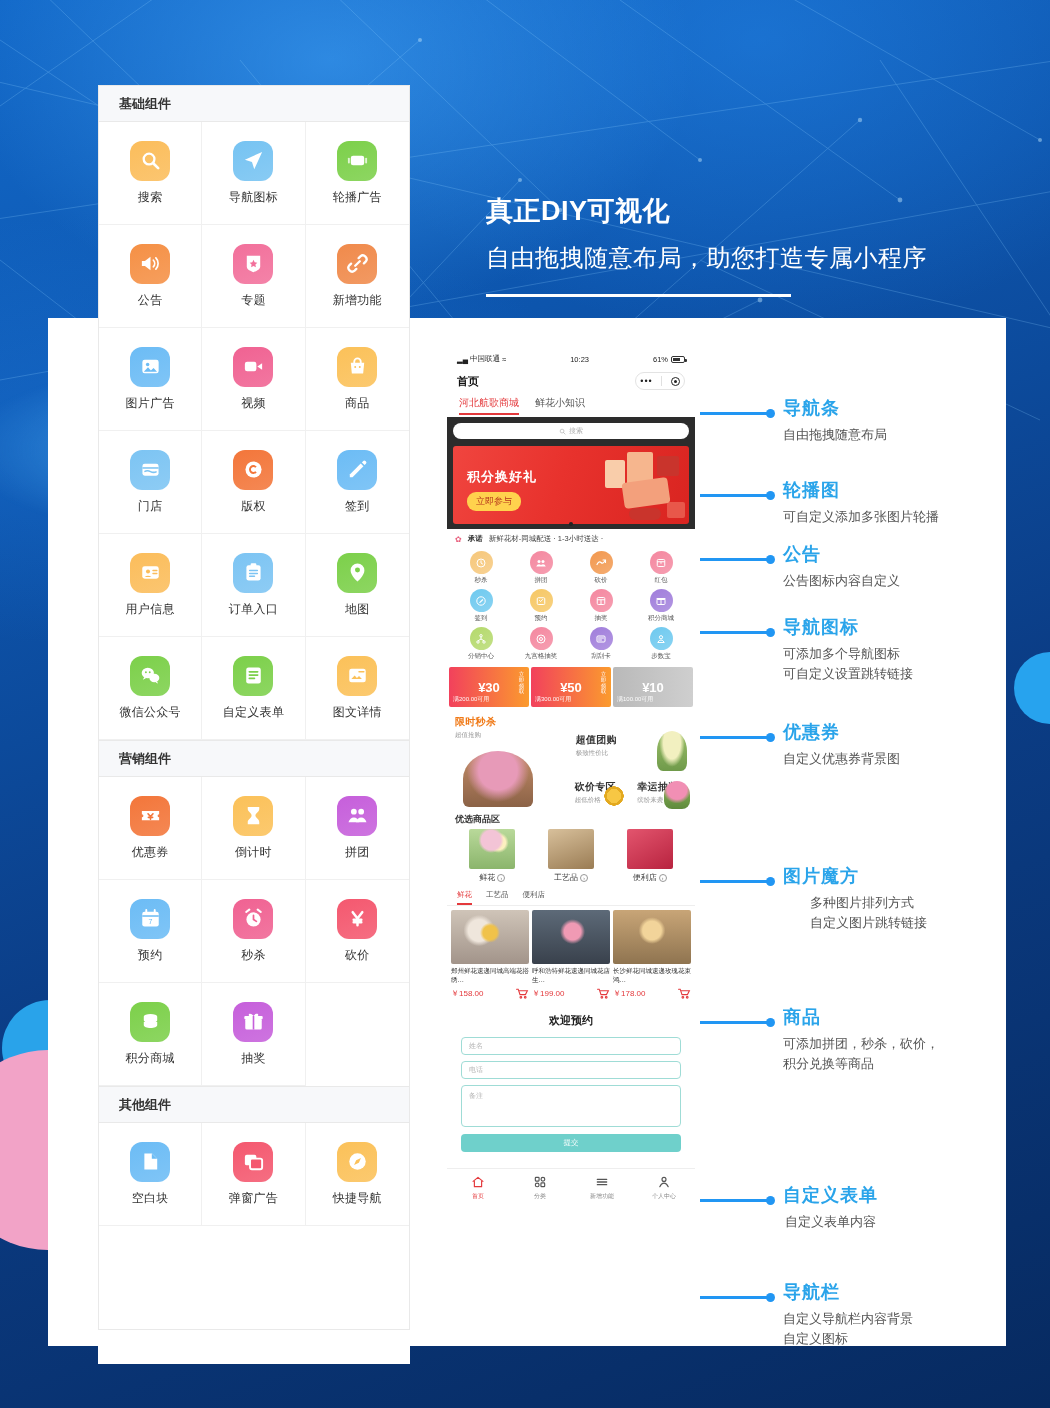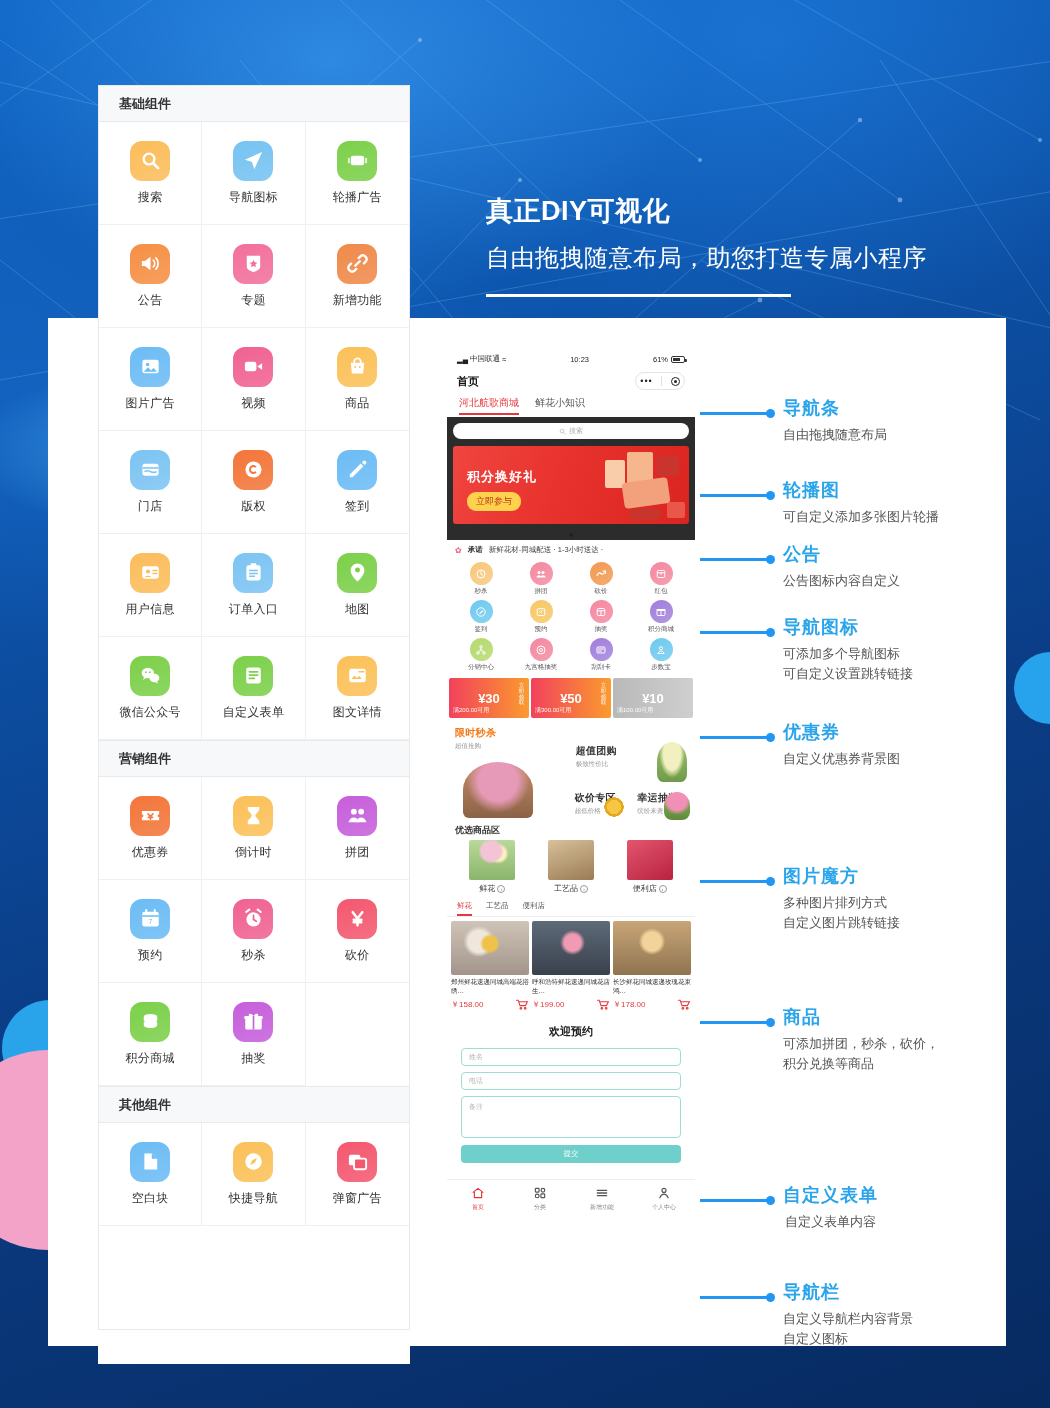--- a/index.html
+++ b/index.html
@@ -92,21 +92,21 @@
   .capsule { width: 50px; height: 18px; border: 1px solid #e3e3e3; border-radius: 9px;
              display:flex; align-items:center; justify-content:space-around; }
   .capsule .dots { letter-spacing:1px; font-size:9px; color:#222; line-height:1; }
   .capsule .sep { width:1px;height:10px;background:#e0e0e0; }
   .capsule .tgt { width:9px;height:9px;border:1.5px solid #222;border-radius:50%; position:relative;}
   .capsule .tgt::after{content:'';position:absolute;left:2px;top:2px;width:3px;height:3px;background:#222;border-radius:50%;}
   .ph-tabs { display: flex; gap: 16px; padding: 2px 12px 0; font-size: 10px; color: #555; }
   .ph-tabs .tab.active { color: #e4393c; border-bottom: 2px solid #e4393c; padding-bottom: 3px; }
   .ph-tabs .tab { padding-bottom: 3px; }
 
-  .ph-banner-wrap { position: relative; margin-top: 2px; background: #2c2c2c; padding: 6px 6px 16px; }
+  .ph-banner-wrap { position: relative; margin-top: 2px; background: #2c2c2c; padding: 6px 6px 5px; }
   .ph-search { height: 16px; background: #fff; border-radius: 8px; display:flex; align-items:center;
                justify-content:center; gap:3px; font-size: 7px; color:#b0b0b0; }
   .ph-banner { margin-top: 7px; height: 78px; border-radius: 3px; position: relative; overflow:hidden;
                background: linear-gradient(110deg,#f0453f 0%, #e8322d 45%, #d92420 100%); }
   .ph-banner .bt { position:absolute; left:14px; top:22px; color:#fff; font-size:13px; font-weight:bold; letter-spacing:1px;}
   .ph-banner .bb { position:absolute; left:14px; top:46px; background:#ffd24d; color:#b5341c; font-size:9px;
                    padding:3px 9px; border-radius:9px; }
   .gift { position:absolute; border-radius:2px; }
   .ph-dot { position:absolute; left:50%; bottom:3px; width:4px;height:4px;border-radius:50%;background:#222;transform:translateX(-50%);}
 
@@ -502,36 +502,36 @@
         <div class="comp-cell">
           <div class="comp-icon" style="background: linear-gradient(160deg, rgb(108, 188, 245), rgba(108, 188, 245, 0.867));">
             <svg viewBox="0 0 24 24">
               <path d="M5.6 3.6h8L19 9v11.4H5.6Z"></path>
               <path d="M13.4 3.6V9H19" fill="#6cbcf5"></path>
             </svg>
           </div>
           <div class="comp-label">空白块</div>
         </div>
         <div class="comp-cell">
+          <div class="comp-icon" style="background: linear-gradient(160deg, rgb(244, 88, 111), rgba(244, 88, 111, 0.867));">
+            <svg viewBox="0 0 24 24">
+              <rect x="3" y="5" width="12" height="11" rx="2"></rect>
+              <rect x="8.4" y="9" width="12.6" height="11" rx="2" fill="#f4586f" stroke="#fff" stroke-width="2"></rect>
+            </svg>
+          </div>
+          <div class="comp-label">弹窗广告</div>
+        </div>
+        <div class="comp-cell">
           <div class="comp-icon" style="background: linear-gradient(160deg, rgb(251, 193, 89), rgba(251, 193, 89, 0.867));">
             <svg viewBox="0 0 24 24">
               <circle cx="12" cy="12" r="8.6"></circle>
               <path d="M15.6 8.4 10.6 10.6 8.4 15.6l5-2.2Z" fill="#fbc159"></path>
             </svg>
           </div>
           <div class="comp-label">快捷导航</div>
-        </div>
-        <div class="comp-cell">
-          <div class="comp-icon" style="background: linear-gradient(160deg, rgb(244, 88, 111), rgba(244, 88, 111, 0.867));">
-            <svg viewBox="0 0 24 24">
-              <rect x="3" y="5" width="12" height="11" rx="2"></rect>
-              <rect x="8.4" y="9" width="12.6" height="11" rx="2" fill="#f4586f" stroke="#fff" stroke-width="2"></rect>
-            </svg>
-          </div>
-          <div class="comp-label">弹窗广告</div>
         </div>
         <div class="comp-cell empty"></div>
         <div class="comp-cell empty"></div>
       </div>
     </div>
   </div>
 
 <div id="phone">
 
   <div class="ph-status">
@@ -895,21 +895,21 @@
     </div>
     <div class="anno" style="left: 783px; top: 720px;">
       <div class="at">优惠券</div>
       <div class="ad" style="white-space: pre-line;">自定义优惠券背景图</div>
     </div>
     <div class="leader" style="left: 700px; top: 880px; width: 72px;">
       <span class="knob"></span>
     </div>
     <div class="anno" style="left: 783px; top: 864px;">
       <div class="at">图片魔方</div>
-      <div class="ad" style="white-space: pre-line;">多种图片排列方式
+      <div class="ad" style="white-space: pre-line; margin-left: 27px;">多种图片排列方式
 自定义图片跳转链接</div>
     </div>
     <div class="leader" style="left: 700px; top: 1021px; width: 72px;">
       <span class="knob"></span>
     </div>
     <div class="anno" style="left: 783px; top: 1005px;">
       <div class="at">商品</div>
       <div class="ad" style="white-space: pre-line;">可添加拼团，秒杀，砍价，
 积分兑换等商品</div>
     </div>

